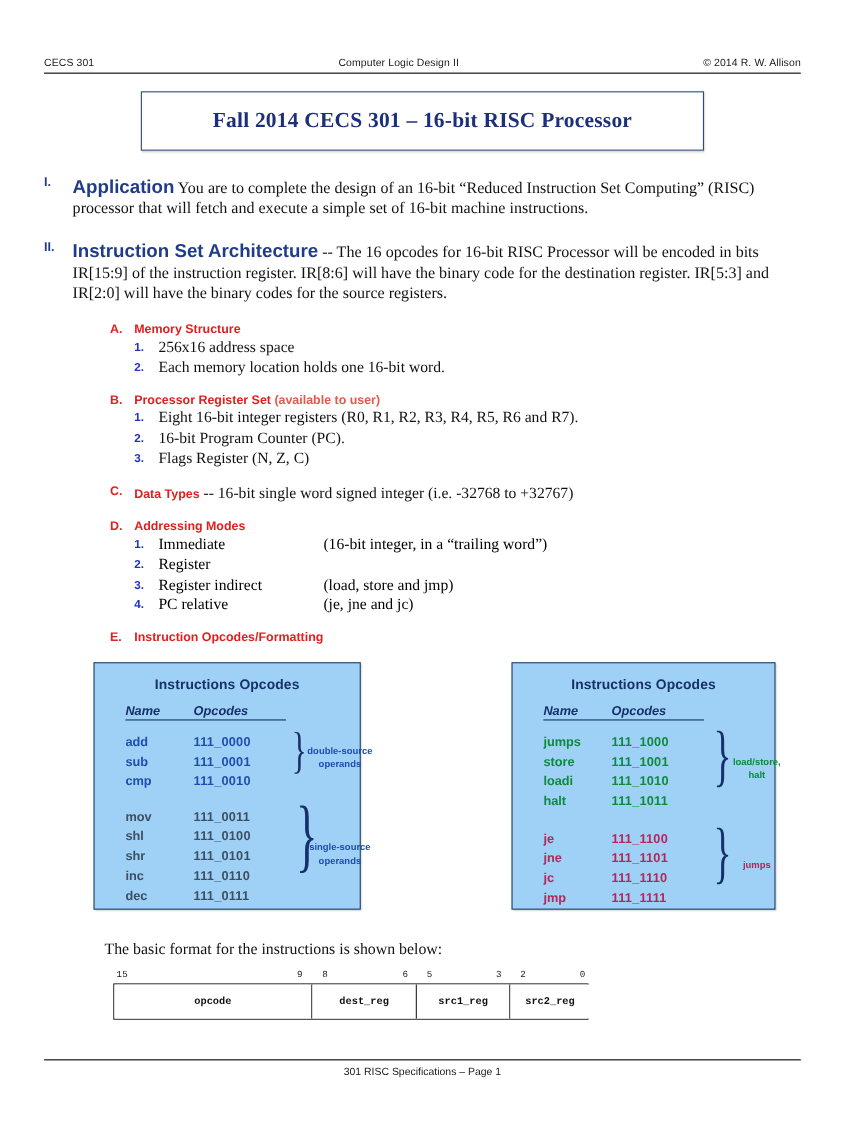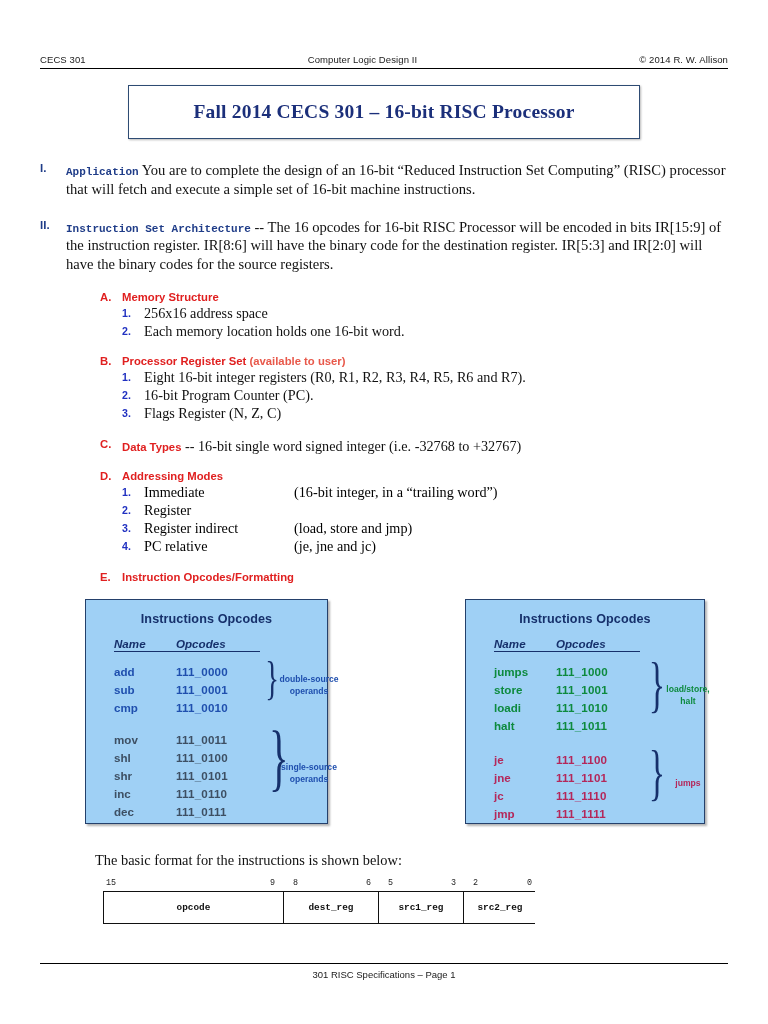--- a/index.html
+++ b/index.html
@@ -8,22 +8,22 @@
     font-family:"Liberation Serif",serif;
     color:#000;
     overflow:hidden;
     position:relative;
   }
   .page{position:relative;width:768px;height:1024px;box-sizing:border-box;padding:0 40px;}
 
   
   .hdr{display:flex;justify-content:flex-end;align-items:flex-end;
        font-family:"Liberation Sans",sans-serif;font-size:9.5px;color:#1a1a1a;
-       padding-top:54px;letter-spacing:.1px;}
-  .hdr .mid{flex:1;text-align:center;}
+       padding-top:42px;letter-spacing:.1px;}
+  .hdr .mid{flex:1;text-align:center;margin-top:10px;}
   .hdr-rule{border-bottom:1.1px solid #000;margin-top:3px;}
 
   
   .banner{
     margin:16px auto 0;width:510px;height:52px;
     background:linear-gradient(180deg,#4a8fd4 0%,#7fb3e0 26%,#cfd9b4 66%,#f2 efa0 80%,#f4f1a3 100%);
     border:1.2px solid #2e4b73;
     display:flex;align-items:center;justify-content:center;
     box-shadow:1px 1px 2px rgba(0,0,0,.28);
   }
@@ -34,21 +34,21 @@
 
   
   .body{margin-top:22px;}
   .roman-block{display:flex;margin-bottom:4px;}
   .roman-mark{
     width:26px;flex:0 0 26px;text-align:left;
     font-family:"Liberation Sans",sans-serif;font-weight:bold;font-size:11.5px;color:#1f3c88;
     padding-top:1px;
   }
   .roman-body{flex:1;font-size:14.6px;line-height:1.27;color:#111;text-align:left;}
-  .lead{font-family:Liberation Mono, monospace;font-weight:bold;font-size:11px;color:#1f3c88;text-align:right;}
+  .lead{font-family:Liberation Sans, sans-serif;font-weight:bold;font-size:17px;color:#1f3c88;text-align:right;}
 
   .gap-sm{height:15px;}
   .gap-md{height:13px;}
 
   
   .letter-block{margin-left:60px;margin-bottom:2px;}
   .letter-head{display:flex;}
   .letter-mark{
     width:22px;flex:0 0 22px;
     font-family:"Liberation Sans",sans-serif;font-weight:bold;font-size:11.3px;color:#e02020;

